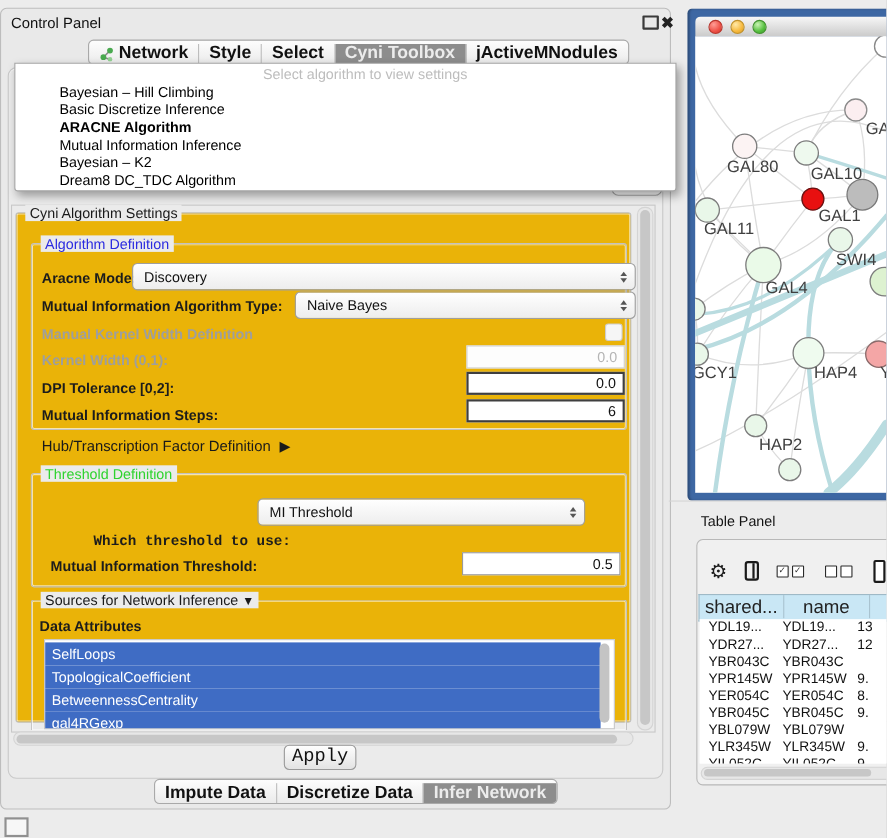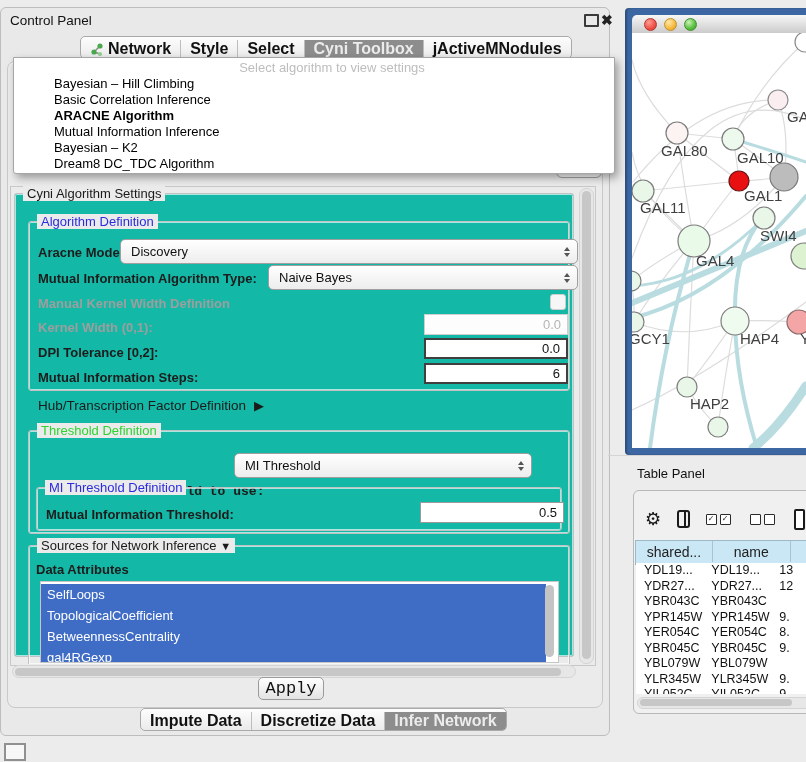--- a/index.html
+++ b/index.html
@@ -58,21 +58,21 @@
   
   .tp-label{font-size:13px;color:#111;}
   .tpanel{background:#f0f0f0;border:1px solid #b8b8b8;border-radius:6px;}
   .tb-ic{color:#1a1a1a;}
   .ic-cols{width:15px;height:14px;border:2px solid #1a1a1a;border-radius:3px;position:relative;}
   .ic-cols:before{content:"";position:absolute;left:5px;top:0;bottom:0;width:2px;background:#1a1a1a;}
   .mini-box{width:9px;height:9px;border:1.5px solid #2a2a2a;border-radius:1px;display:inline-block;
             font-size:8px;line-height:8px;text-align:center;color:#2a2a2a;margin-right:3px;background:#fff;}
   .ic-page{width:13px;height:17px;border:2px solid #1a1a1a;border-radius:2px;background:#fff;}
   .t-head{display:flex;background:#c9e7f5;border:1px solid #9fb9c6;border-bottom:1px solid #8aa5b2;}
-  .t-hcell{font-size:14px;color:#222;display:flex;align-items:center;justify-content:center;
+  .t-hcell{font-size:17px;color:#222;display:flex;align-items:center;justify-content:center;
            border-right:1px solid #a9c3d0;height:21px;}
   .t-row{display:flex;height:15.5px;background:#fff;}
   .t-cell{font-size:12.5px;color:#111;white-space:nowrap;overflow:hidden;padding-left:8px;line-height:15.5px;}
   .hairline{background:#d4d4d4;}
 </style>
 </head>
 <body>
 
 <div id="root">
 
@@ -113,34 +113,34 @@
 
   <div class="abs" style="left:595px;top:66px;width:2px;height:112px;border-right:1px solid #cdcdcd;"></div>
   <div class="abs" style="left:566px;top:96px;width:34px;height:28px;background:linear-gradient(#ffffff,#eeeeee);
               border:1px solid #9a9a9a;border-radius:6px;box-shadow:0 0 0 3px #7fb1e8;z-index:5;"></div>
   <div class="abs" style="left:556px;top:151px;width:44px;height:25px;background:#f6f6f6;border:1px solid #a3a3a3;border-radius:6px;z-index:5;"></div>
 
   <div class="abs ddov" style="left:13px;top:57px;width:564px;height:115px;">
     <div class="dd-ph">Select algorithm to view settings</div>
     <div id="algo-options">
         <div class="dd-item">Bayesian – Hill Climbing</div>
-        <div class="dd-item">Basic Correlation Inference</div>
+        <div class="dd-item">Basic Discretize Inference</div>
         <div class="dd-item sel">ARACNE Algorithm</div>
         <div class="dd-item">Mutual Information Inference</div>
         <div class="dd-item">Bayesian – K2</div>
         <div class="dd-item">Dream8 DC_TDC Algorithm</div>
       </div>
   </div>
 
   <div class="abs" style="left:10px;top:186px;width:584px;height:478px;border:1px solid #c8c8c8;background:#ebebeb;"></div>
   <div class="abs sb-track" style="left:579px;top:188px;width:13px;height:474px;">
     <div class="sb-thumb" style="left:1.5px;top:2px;width:9px;height:468px;"></div>
   </div>
 
-  <div class="abs grp" style="left:14px;top:193px;width:558px;height:462px;background:#14b8a6;">
+  <div class="abs grp" style="left:14px;top:193px;width:558px;height:462px;background:#eab308;">
     <span class="grp-t">Cyni Algorithm Settings</span>
   </div>
 
   <div class="abs grp" style="left:28px;top:221px;width:540px;height:168px;">
     <span class="grp-t t-blue">Algorithm Definition</span>
   </div>
 
   <div class="abs lb" style="left:38px;top:245px;">Aracne Mode:</div>
   <div class="abs cmb" style="left:120px;top:239px;width:446px;height:23px;">
     <span>Discovery</span>
@@ -179,23 +179,20 @@
   <div class="abs grp" style="left:28px;top:430px;width:540px;height:102px;">
     <span class="grp-t t-green">Threshold Definition</span>
   </div>
   <div class="abs lb" style="left:85px;top:484px;font-family:Liberation Mono, monospace;">Which threshold to use:</div>
   <div class="abs cmb" style="left:234px;top:453px;width:286px;height:23px;">
     <span>MI Threshold</span>
     <span class="arr">
         <span class="tri-u"></span>
         <span class="tri-d"></span>
       </span>
-  </div>
-  <div class="abs grp" style="left:36px;top:487px;width:524px;height:42px;">
-    <span class="grp-t t-blue" style="background:#ebebeb;">MI Threshold Definition</span>
   </div>
   <div class="abs lb" style="left:46px;top:507px;">Mutual Information Threshold:</div>
   <div class="abs fld" style="left:420px;top:502px;width:130px;height:19px;">0.5</div>
 
   <div class="abs grp" style="left:28px;top:545px;width:540px;height:118px;border-bottom:none;border-radius:3px 3px 0 0;">
     <span class="grp-t">
       <span>Sources for Network Inference</span>
       <span style="font-size:11px;">▼</span>
     </span>
   </div>

